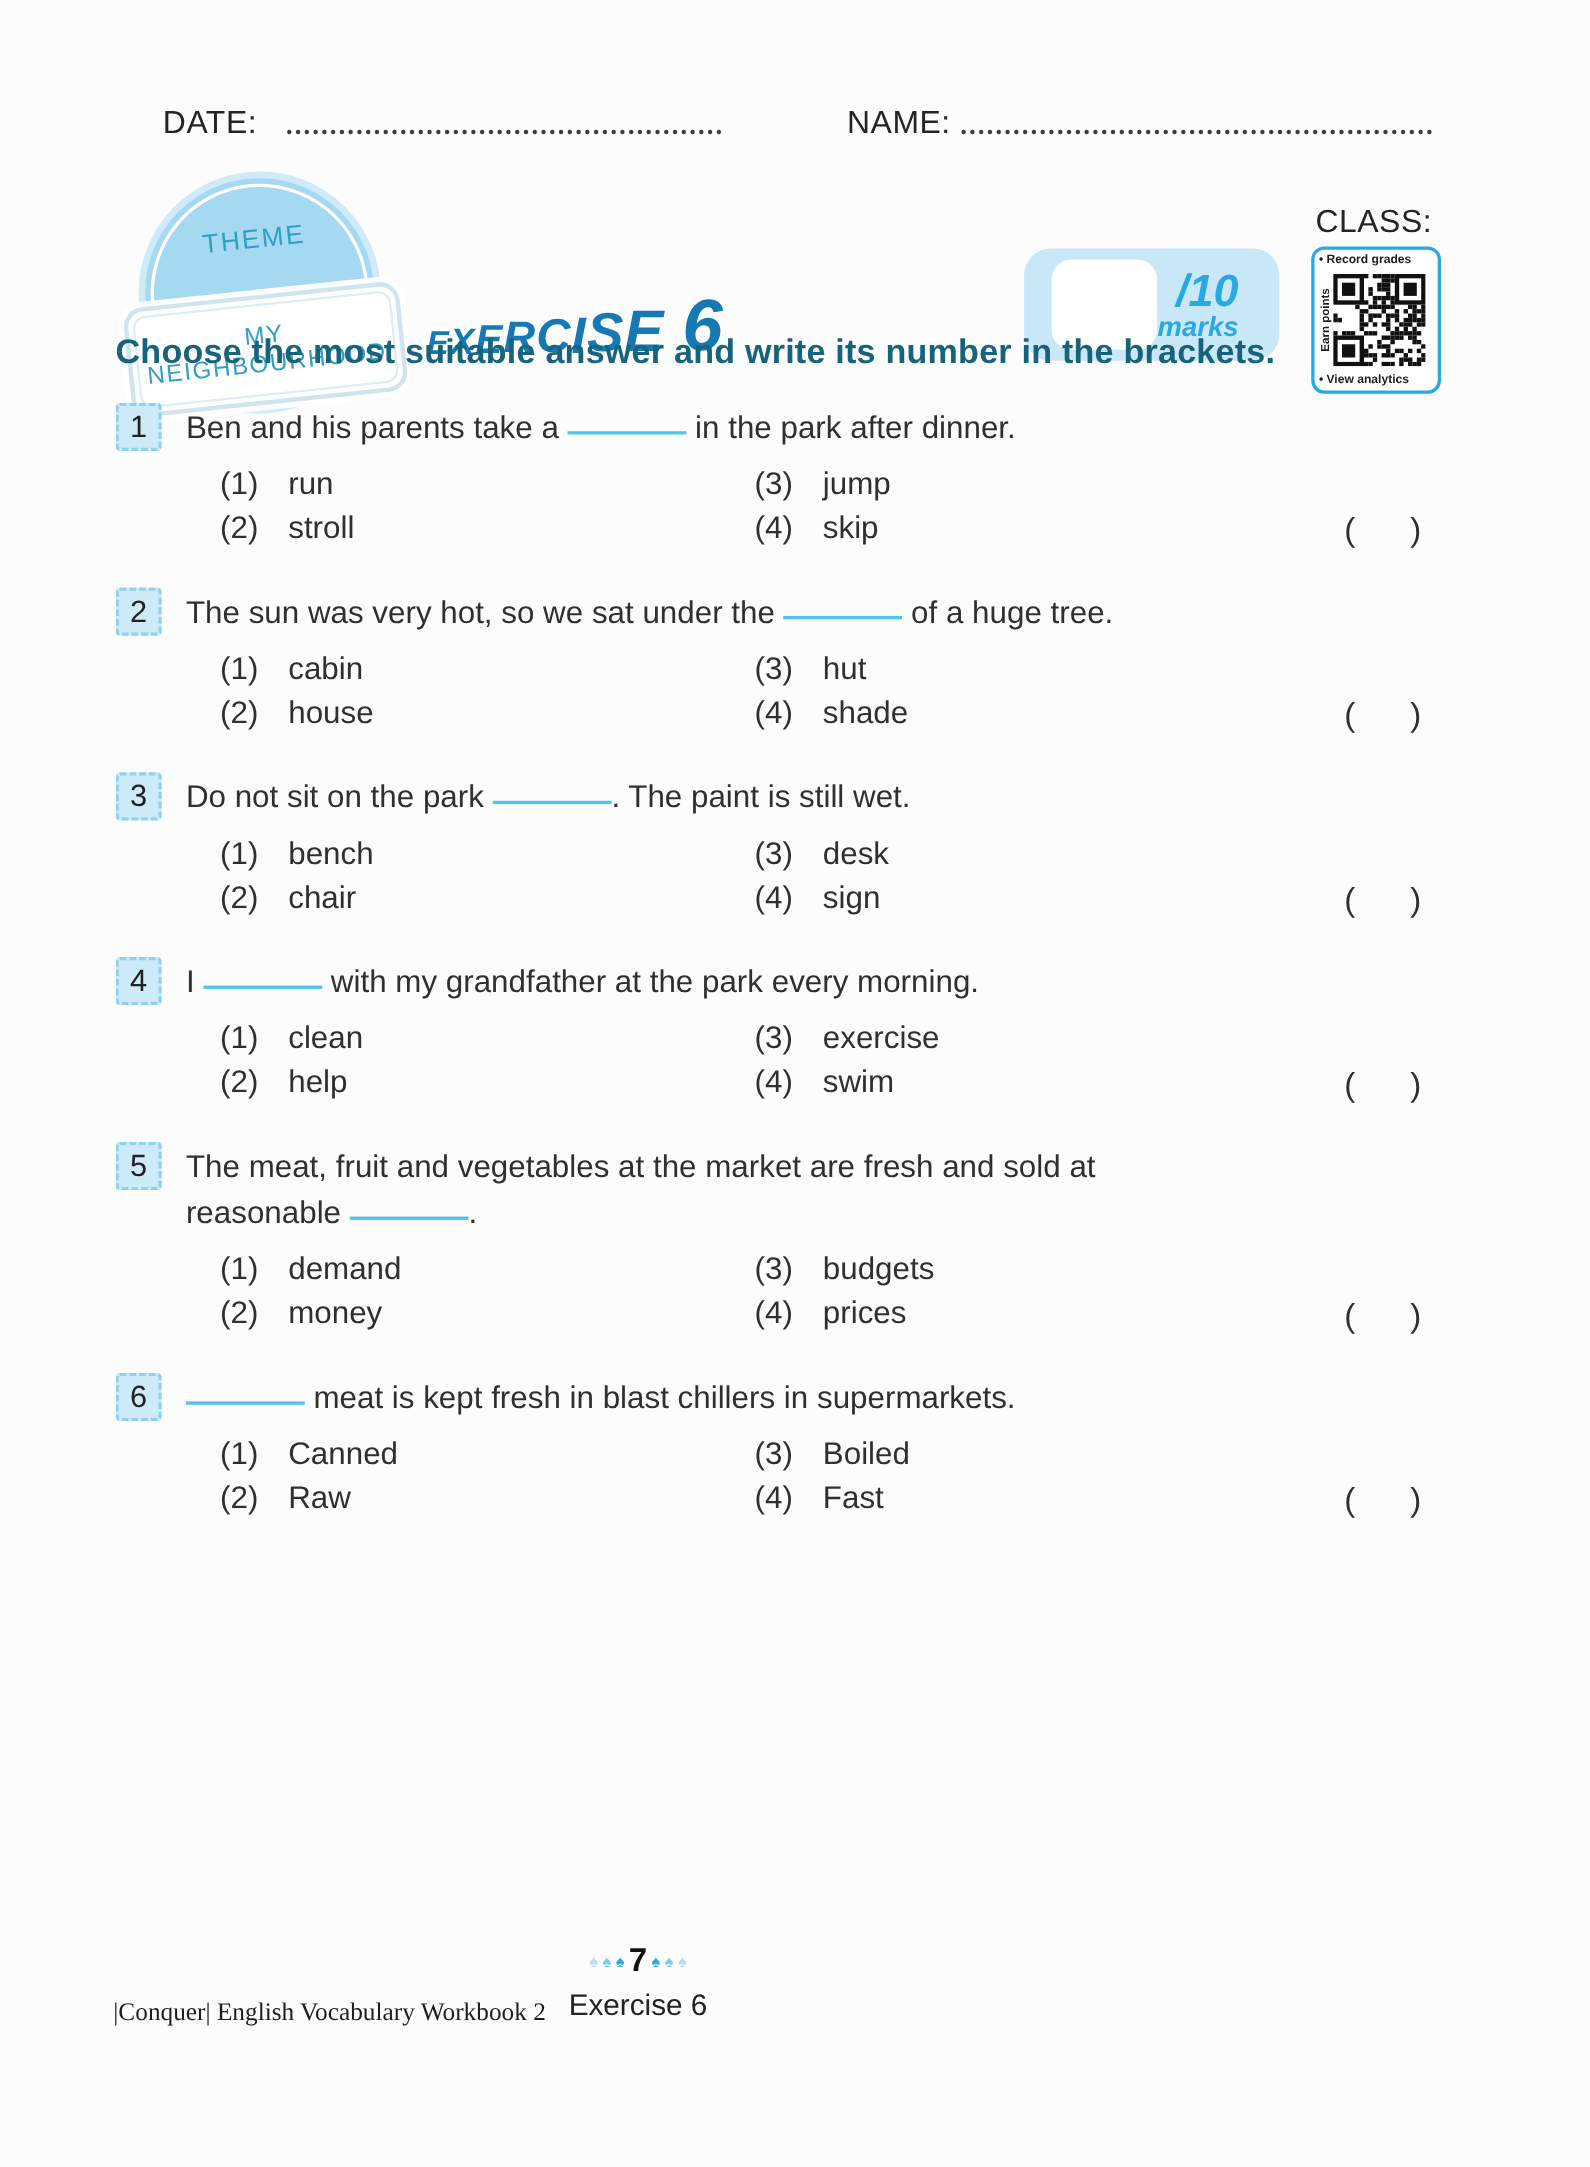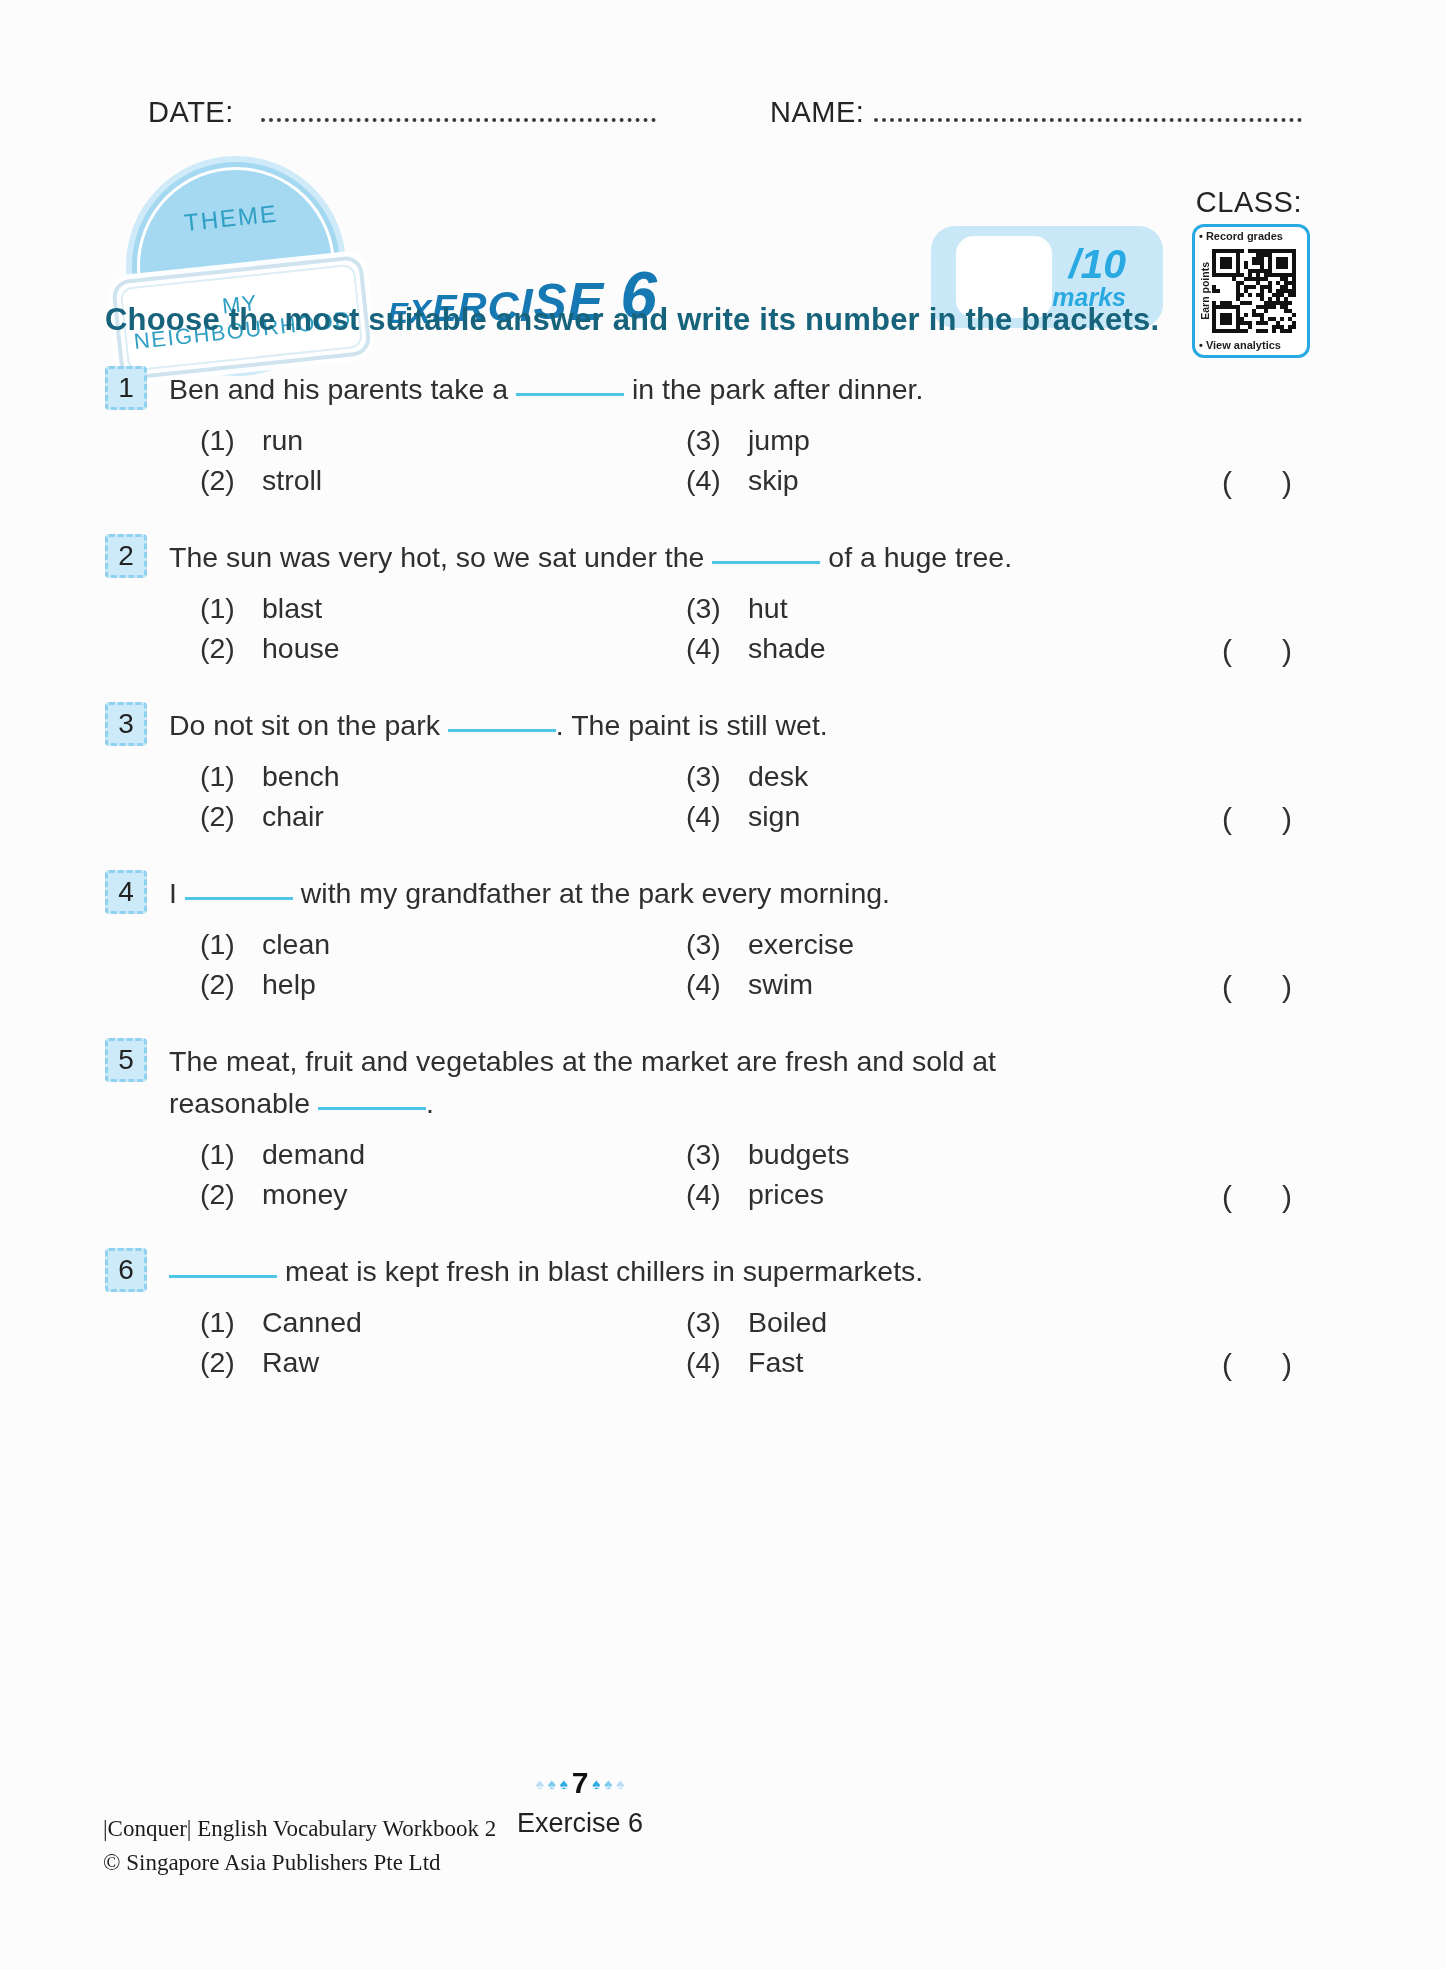--- a/index.html
+++ b/index.html
@@ -310,21 +310,21 @@
   <div class="question">
     <div class="q-head">
       <div class="q-num">
         <span>2</span>
       </div>
       <div class="q-stem"><span>The sun was very hot, so we sat under the </span><span class="blank"></span><span> of a huge tree.</span></div>
     </div>
     <div class="q-body">
       <div class="options">
             <span class="opt-label">(1)</span>
-            <span class="opt-text">blast</span>
+            <span class="opt-text">cabin</span>
             <span class="opt-label">(3)</span>
             <span class="opt-text">hut</span>
             <span class="opt-label">(2)</span>
             <span class="opt-text">house</span>
             <span class="opt-label">(4)</span>
             <span class="opt-text">shade</span>
           </div>
       <div class="bracket">(      )</div>
     </div>
   </div>
@@ -413,21 +413,20 @@
             <span class="opt-label">(4)</span>
             <span class="opt-text">Fast</span>
           </div>
       <div class="bracket">(      )</div>
     </div>
   </div>
 </div>
 
   <div class="footer-left">
     <div>|Conquer| English Vocabulary Workbook 2</div>
-    <div>© Singapore Asia Publishers Pte Ltd</div>
   </div>
   <div class="footer-center">
     <div class="page-marker">
       <span class="spade sp-l">♠</span>
         <span class="spade sp-m">♠</span>
         <span class="spade sp-d">♠</span>
       <span>7</span>
       <span class="spade sp-d">♠</span>
         <span class="spade sp-m">♠</span>
         <span class="spade sp-l">♠</span>

